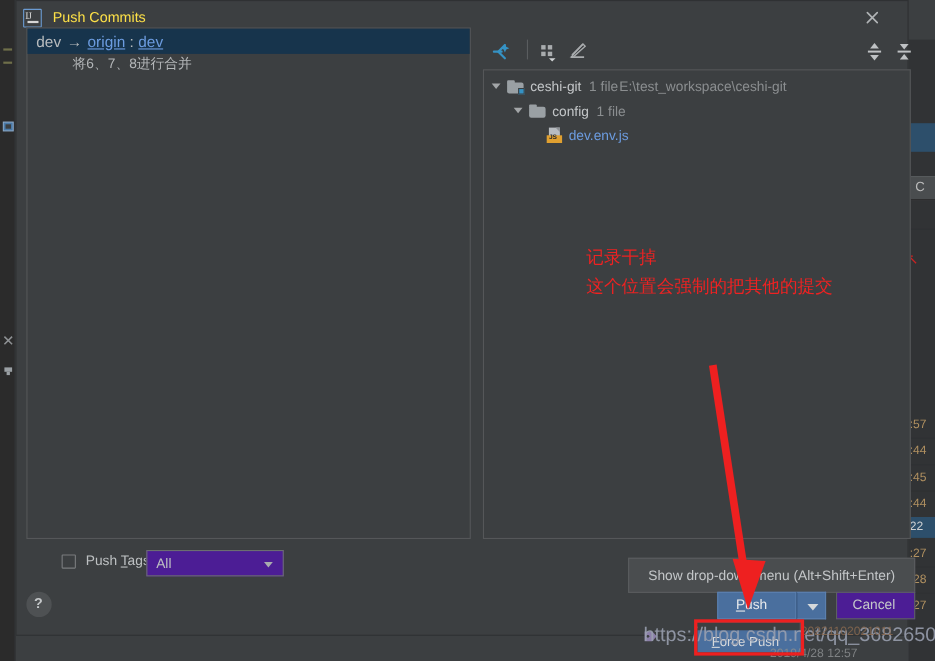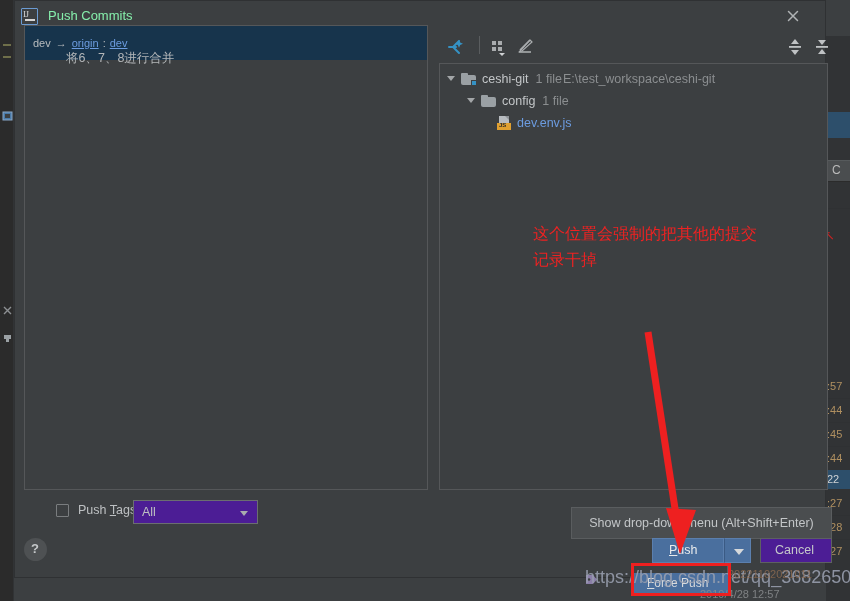--- a/index.html
+++ b/index.html
@@ -31,33 +31,33 @@
     position:absolute; left:14px; top:0; width:812px; height:578px;
     background:#3c3f41; border:1px solid #2f3133;
   }
   .titlebar { position:relative; height:30px; }
   .ij-icon {
     position:absolute; left:6px; top:7px; width:17px; height:17px;
     background:#3c3f41; border:1px solid #6b9bd2; border-radius:1px;
   }
   .ij-icon::before { content:"IJ"; position:absolute; left:1px; top:0px; font-size:9px; color:#d6d6d6; font-family:"Liberation Serif", serif; letter-spacing:-0.5px; }
   .ij-icon::after { content:""; position:absolute; left:3px; bottom:3px; width:10px; height:2px; background:#d6d6d6; }
-  .title-text { position:absolute; left:33px; top:7px; font-size:13px; color:#86efac; }
+  .title-text { position:absolute; left:33px; top:7px; font-size:13px; color:#fde047; }
   .close-btn { position:absolute; right:22px; top:5px; width:20px; height:20px; cursor:pointer; }
   .close-btn svg { display:block; }
 
   
   .commits-panel {
     position:absolute; left:9px; top:24px; width:404px; height:465px;
     background:#3c3f41; border:1px solid #555759;
   }
   .commit-header {
-    position:absolute; left:0; top:0; right:0; height:34px;
+    position:absolute; left:0; top:0; right:0; height:23px;
     background:#17344c; display:flex; align-items:center; padding-left:8px;
-    font-size:11px; color:#b9bcbe; cursor:pointer;text-align:center;
+    font-size:14px; color:#b9bcbe; cursor:pointer;text-align:center;
   }
   .commit-header .lnk { color:#6c9ce0; text-decoration:underline; }
   .commit-header .arrow { margin:0 5px; }
   .commit-header .colon { margin:0 4px; }
   .commit-msg {
     position:absolute; left:41px; top:24px;
     font-size:12.5px; color:#b4b7b9; white-space:nowrap;
   }
 
   
@@ -347,22 +347,22 @@
     <svg width="13" height="11" viewBox="0 0 13 11">
         <path d="M1 1 L8 1 L12 5.5 L8 10 L1 10 Z" fill="#8b7fa8"></path>
         <circle cx="4" cy="5.5" r="1.3" fill="#3c3f41"></circle>
       </svg>
   </div>
   <div class="wm">https://blog.csdn.net/qq_36826506</div>
   <div class="wm-num">20221102021011</div>
   <div class="wm-num2">2019/4/28 12:57</div>
 
   <div class="anno-text">
+    <div>记录干掉</div>
     <div>这个位置会强制的把其他的提交</div>
-    <div>记录干掉</div>
   </div>
 
   <div class="anno-arrow">
     <svg width="130" height="250" viewBox="0 0 130 250">
       <path d="M48 22 L76 205" stroke="#ee2020" stroke-width="7" stroke-linecap="butt"></path>
       <path d="M66 198 L96 200 L80 244 Z" fill="#ee2020"></path>
     </svg>
   </div>
 
   <div class="anno-rect"></div>

